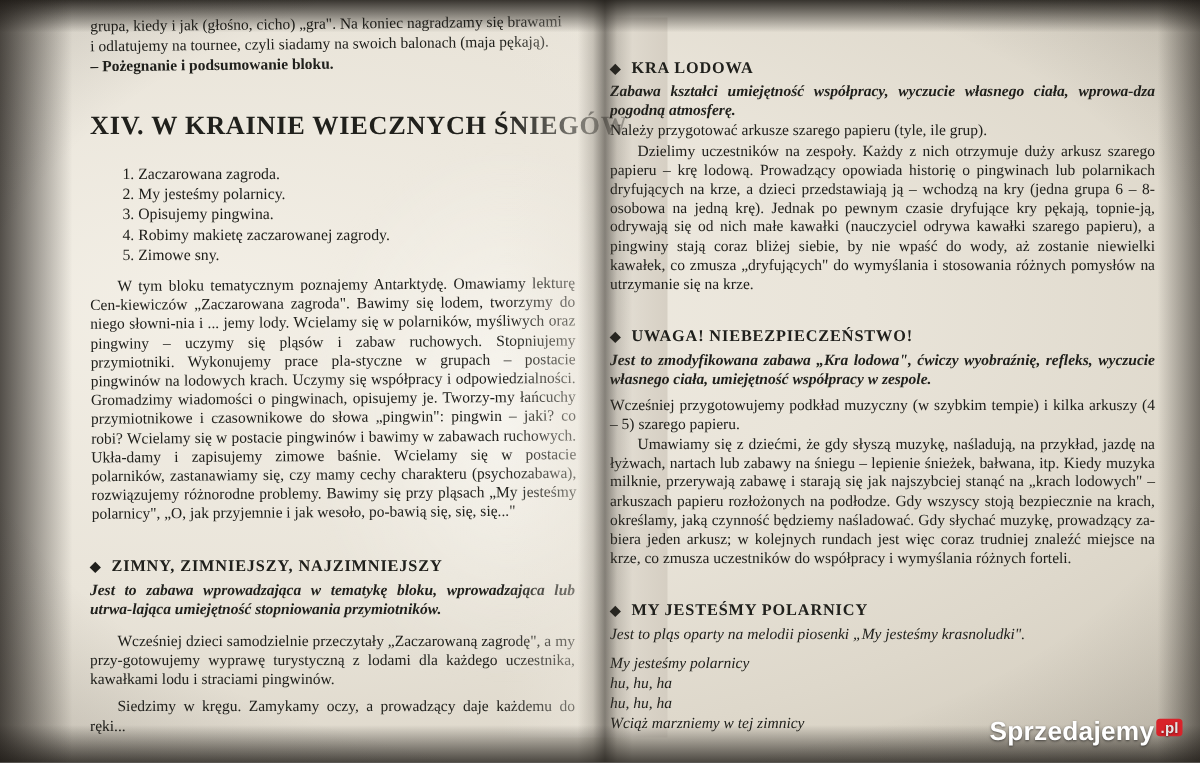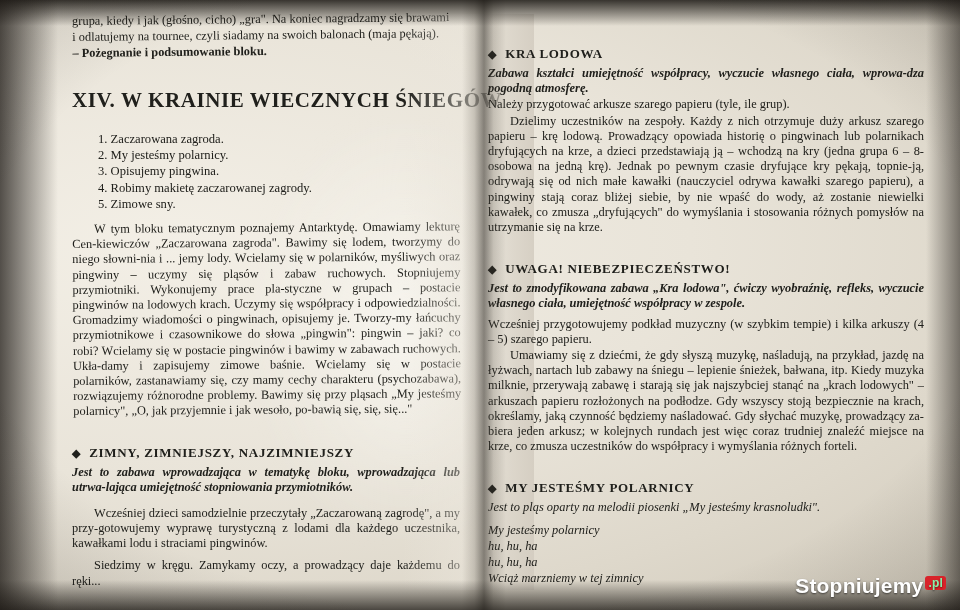--- a/index.html
+++ b/index.html
@@ -142,21 +142,21 @@
     font-family: "Liberation Sans", sans-serif;
     font-weight: bold;
     font-size: 21px;
     color: #ffffff;
     text-shadow: 0 1px 2px rgba(0,0,0,0.55);
     letter-spacing: 0.2px;
   }
   .watermark .pl {
     display: inline-block;
     background: #d8232a;
-    color: #86efac;
+    color: #e5e5e5;
     font-size: 12px;
     border-radius: 3px;
     padding: 0 3px;
     margin-left: 2px;
     vertical-align: 6px;
   }
 </style>
 </head>
 <body>
 
@@ -235,15 +235,15 @@
   </div>
 
   <div class="gutter"></div>
   <div class="edge-top"></div>
   <div class="edge-bottom"></div>
   <div class="edge-left"></div>
   <div class="edge-right"></div>
   <div class="vignette"></div>
 
   <div class="watermark">
-    <span>Stopniujemy</span><span class="pl">.pl</span>
+    <span>Sprzedajemy</span><span class="pl">.pl</span>
   </div>
 </div>
 
 </body></html>

